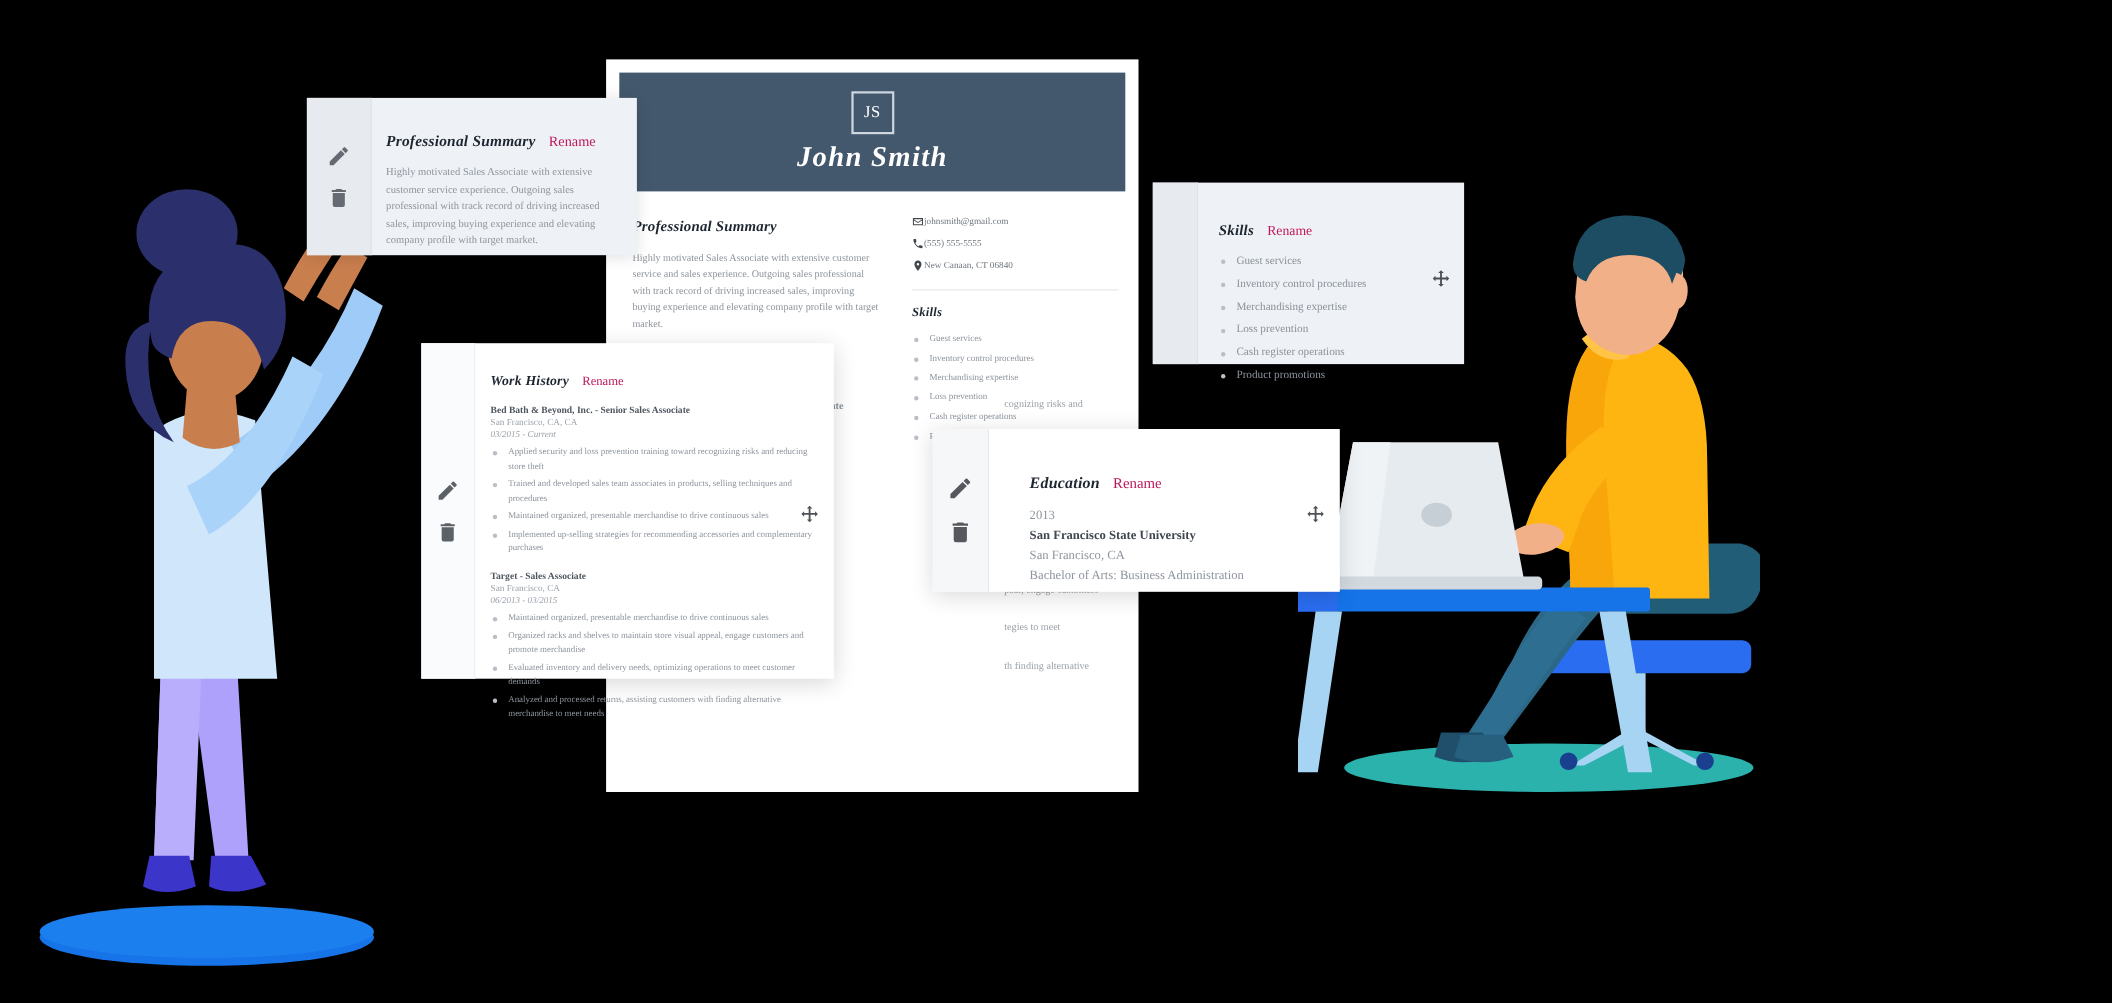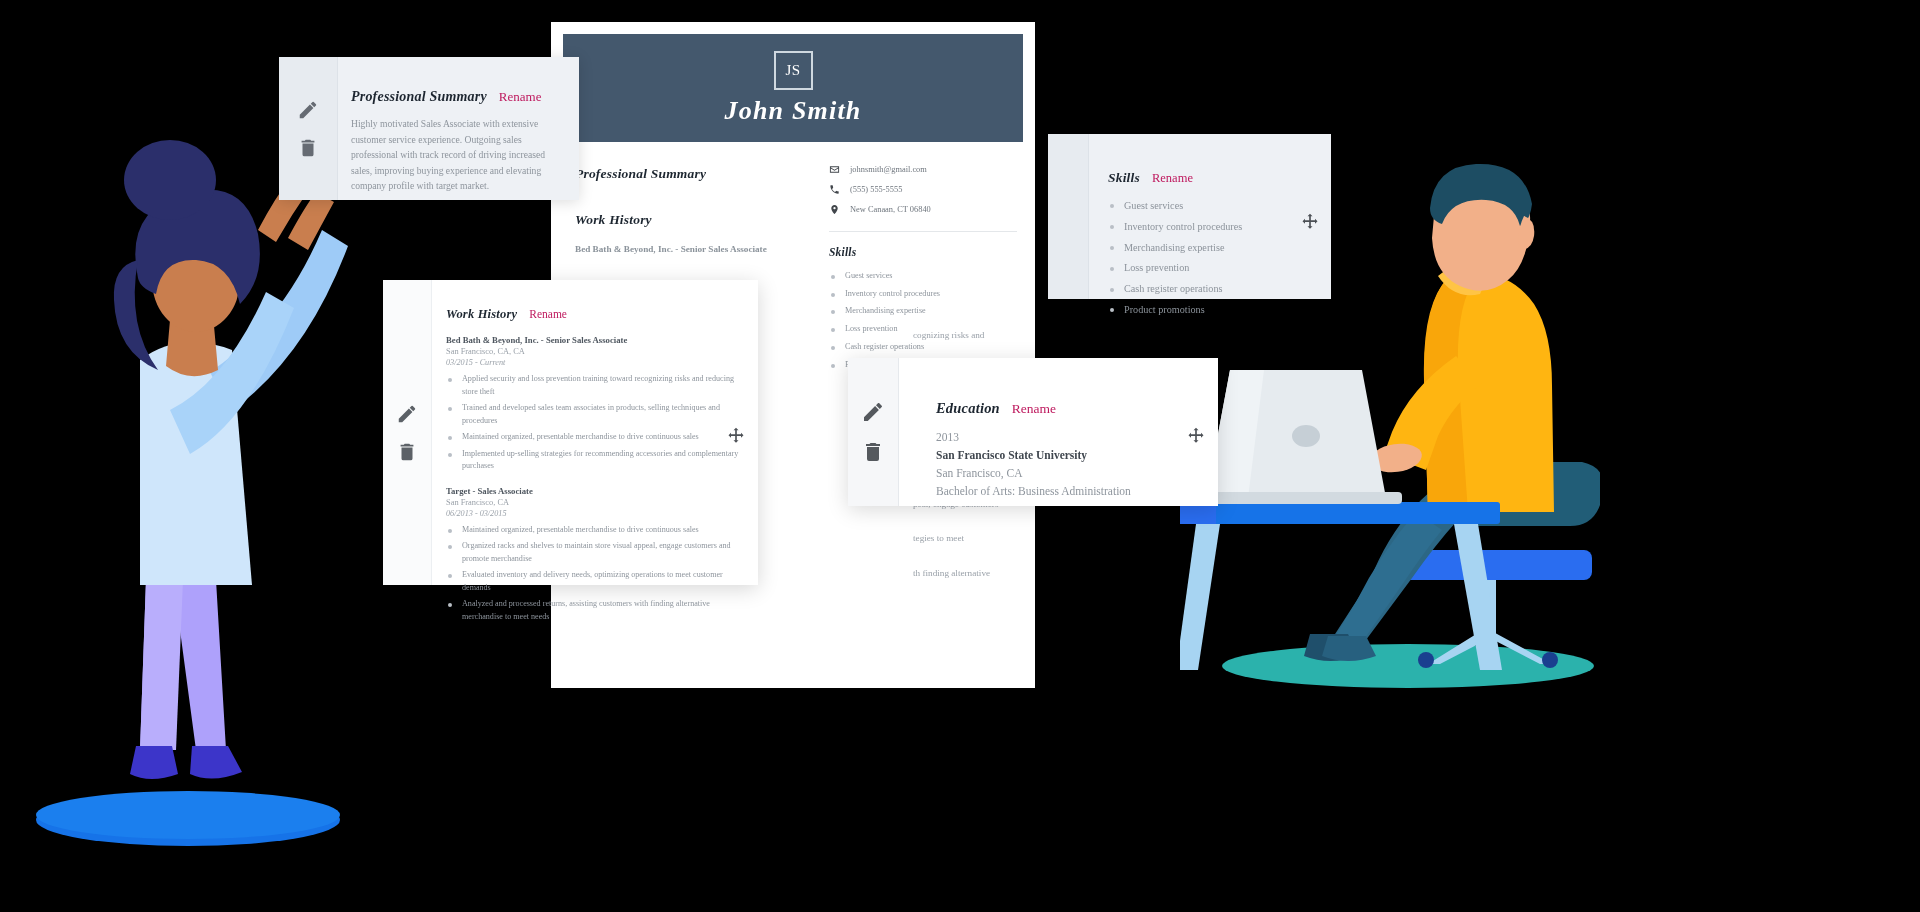--- a/index.html
+++ b/index.html
@@ -1,17 +1,17 @@
 <!DOCTYPE html>
 <html><head>
 <meta charset="utf-8">
 <style>
   html,body{margin:0;padding:0;background:#000;}
   body{width:1920px;height:912px;overflow:hidden;font-family:"Liberation Serif",serif;}
-  #stage{position:relative;width:1920px;height:836px;background:#000;}
+  #stage{position:relative;width:1920px;height:836px;background:#000;margin-top:32px;}
 
   
   .card{position:absolute;background:#fff;box-shadow:0 3px 18px rgba(0,0,0,.18);}
   .gutter{position:absolute;left:0;top:0;bottom:0;width:58px;background:#f4f6f8;border-right:1px solid #e3e7ec;}
   .gutter-icons{position:absolute;left:0;top:0;bottom:0;width:58px;display:flex;flex-direction:column;
     align-items:center;justify-content:center;gap:16px;}
   .ic{width:22px;height:22px;opacity:.82;}
   .move-handle{position:absolute;width:20px;height:20px;opacity:.85;}
 
   .sec-head{display:flex;align-items:baseline;gap:12px;}
@@ -28,21 +28,21 @@
     display:flex;flex-direction:column;align-items:center;justify-content:center;gap:6px;}
   #initials{width:35px;height:35px;border:2px solid #cfd8e0;display:flex;align-items:center;justify-content:center;
     color:#fff;font-size:15px;letter-spacing:.5px;}
   #fullname{color:#fff;font-style:italic;font-weight:bold;font-size:26px;letter-spacing:1.2px;font-family:Liberation Serif, serif;}
   #resume-cols{position:absolute;left:0;right:0;top:126px;bottom:0;display:flex;}
   #col-left{width:272px;padding:18px 20px 0 24px;box-sizing:border-box;}
   #col-right{width:212px;padding:16px 18px 0 6px;box-sizing:border-box;}
   #col-left .sec-title{font-size:13.5px;}
   #col-left .body-txt{font-size:9.2px;}
   .hr{height:1px;background:#e4e7ea;margin:16px 0 14px 0;}
-  .contact-row{display:flex;align-items:center;gap:10px;margin-bottom:9px;color:#6f767e;font-size:8.4px;}
+  .contact-row{display:flex;align-items:center;margin-bottom:9px;color:#6f767e;font-size:8.4px;}
   .contact-row .ci{width:11px;height:11px;flex:0 0 11px;opacity:.9;}
   #col-right .sec-title{font-size:11.5px;}
   #col-right ul.bl li{font-size:8.2px;margin-bottom:5px;}
 
   
   .ghost{font-size:9.2px;color:#9aa1a9;line-height:1.62;}
 
   
   #card-summary{left:279px;top:57px;width:300px;height:143px;background:#eef1f5;box-shadow:0 2px 14px rgba(0,0,0,.14);}
   #card-summary .gutter{background:#e7ebf0;border-right:1px solid #dde2e8;}
@@ -167,20 +167,21 @@
     <div id="resume-header">
       <div id="initials">JS</div>
       <div id="fullname">John Smith</div>
     </div>
 
     <div id="resume-cols">
       <div id="col-left">
         <div class="sec-head">
           <span class="sec-title">Professional Summary</span>
         </div>
+        <div class="body-txt" style="margin-top:13px;">Highly motivated Sales Associate with extensive customer service and sales experience. Outgoing sales professional with track record of driving increased sales, improving buying experience and elevating company profile with target market.</div>
 
         <div class="sec-head" style="margin-top:30px;">
           <span class="sec-title">Work History</span>
         </div>
         <div class="ghost" style="margin-top:14px;font-weight:bold;color:#8b939b;">Bed Bath &amp; Beyond, Inc. - Senior Sales Associate</div>
       </div>
 
       <div id="col-right">
         <div class="contact-row">
           <svg class="ci" viewBox="0 0 24 24" fill="#2d3238">

